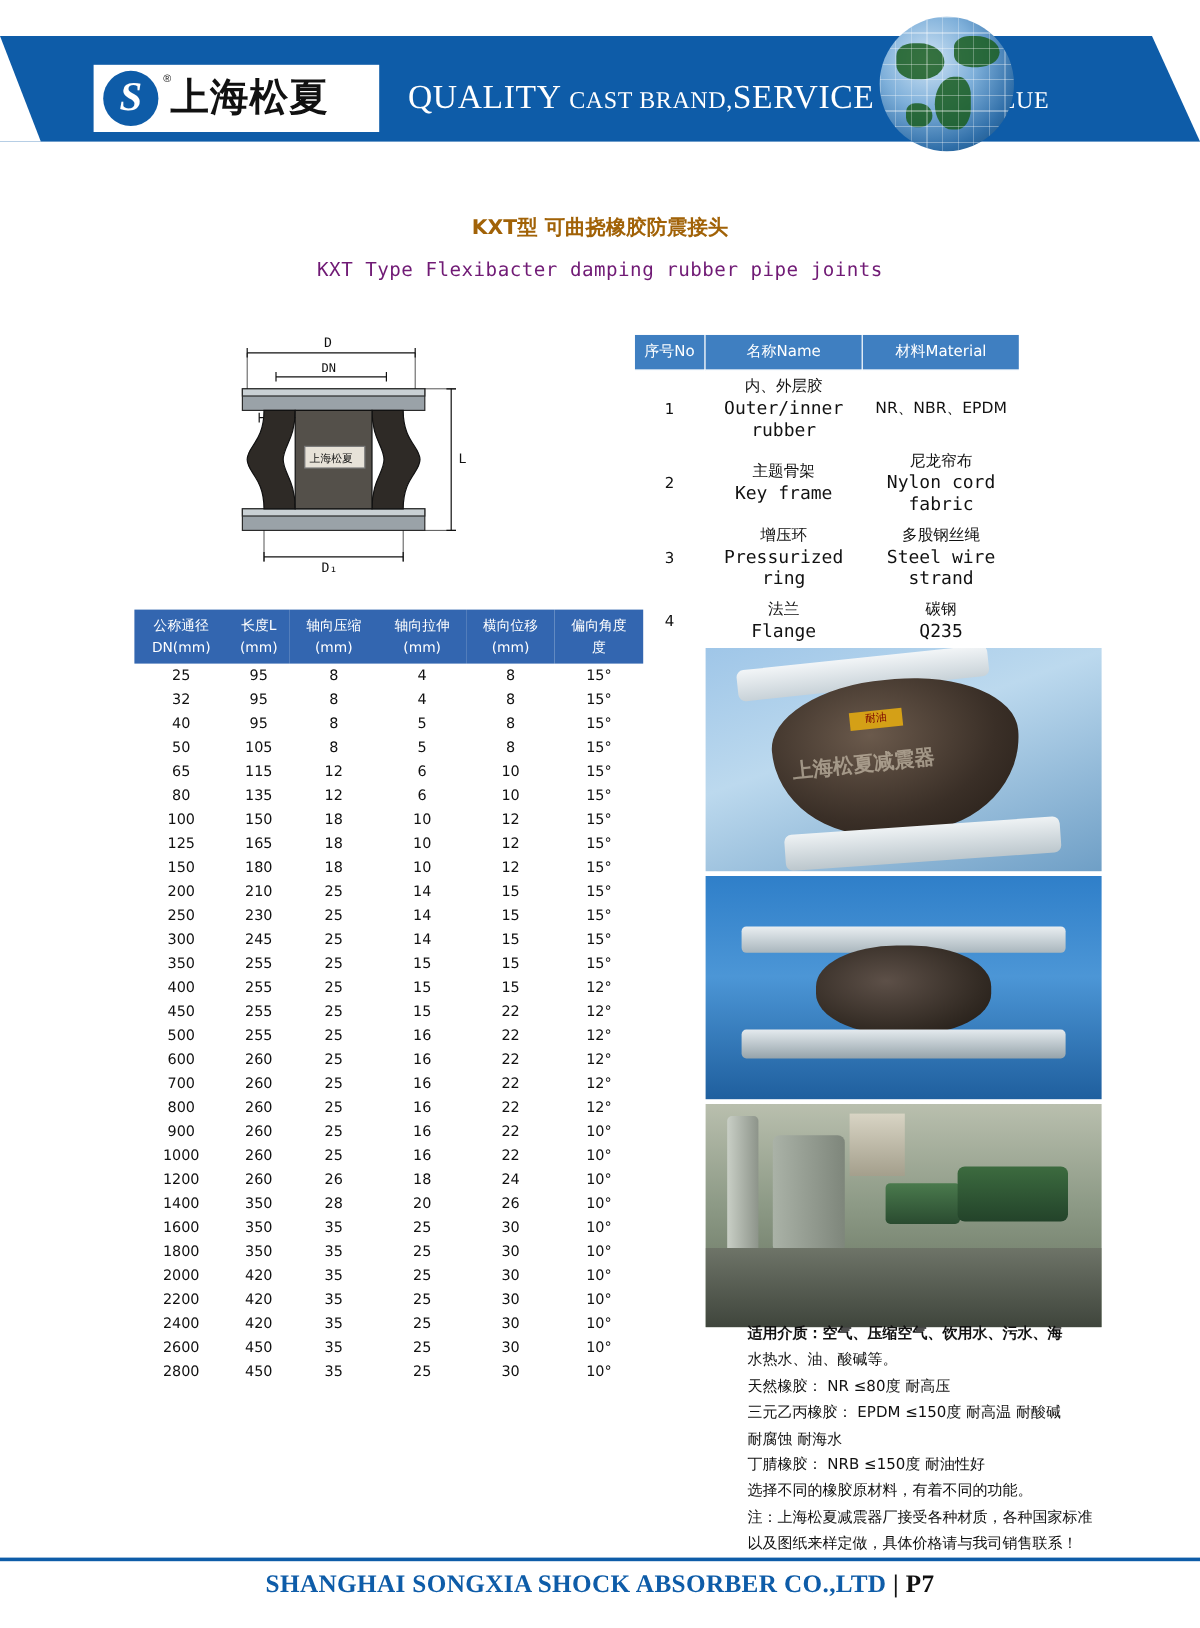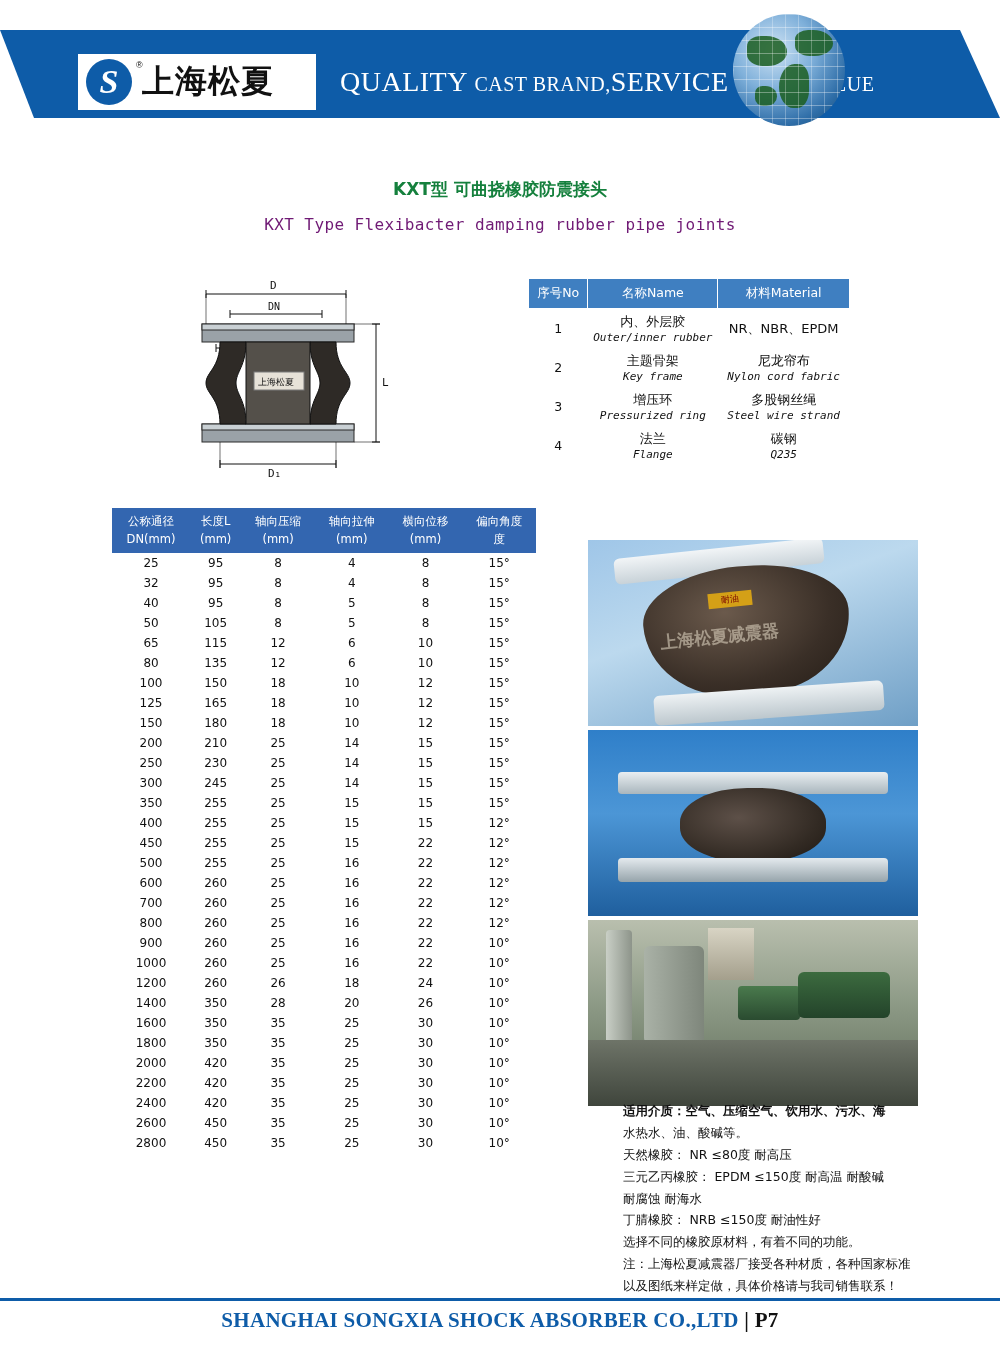--- a/index.html
+++ b/index.html
@@ -135,21 +135,21 @@
     background:
       repeating-linear-gradient(to bottom, rgba(255,255,255,.35) 0 1px, transparent 1px 13px),
       repeating-linear-gradient(to right, rgba(255,255,255,.28) 0 1px, transparent 1px 13px);
   }
 
   
   .title-cn {
     text-align: center;
     font-size: 17px;
     font-weight: bold;
-    color: #15803d;
+    color: #a16207;
     margin-top: 30px;
     font-family: "DejaVu Sans", sans-serif;
   }
   .title-en {
     text-align: center;
     font-size: 16px;
     color: #701a75;
     margin-top: 14px;
     font-family: "DejaVu Sans Mono", monospace;
     letter-spacing: 0.4px;
@@ -182,21 +182,21 @@
     border: 1px solid #ffffff;
   }
   .parts-table td {
     font-size: 12.5px;
     text-align: center;
     padding: 4px 2px;
     vertical-align: middle;
     color: #111;
   }
   .parts-table td .cn { display: block; font-size: 13px; }
-  .parts-table td .en { display: block; font-size: 11px; font-family: "DejaVu Sans Mono", monospace; font-style: italic; }
+  .parts-table td .en { display: block; font-size: 15px; font-family: "DejaVu Sans Mono", monospace; }
   .col-no { width: 58px; }
   .col-name { width: 130px; }
   .col-mat { width: 134px; }
 
   
   .spec-table {
     position: absolute;
     left: 112px;
     top: 508px;
     width: 424px;

